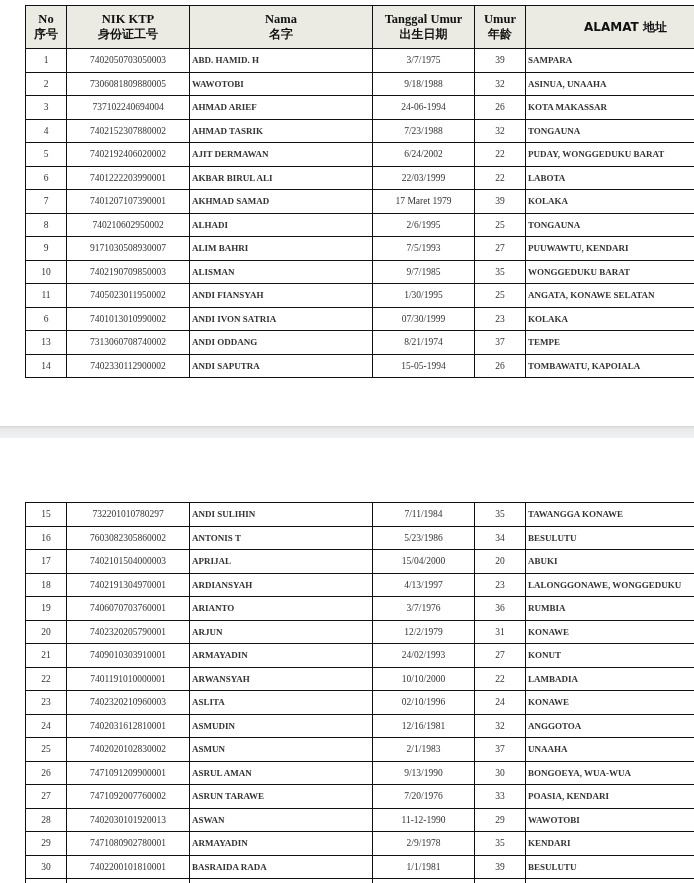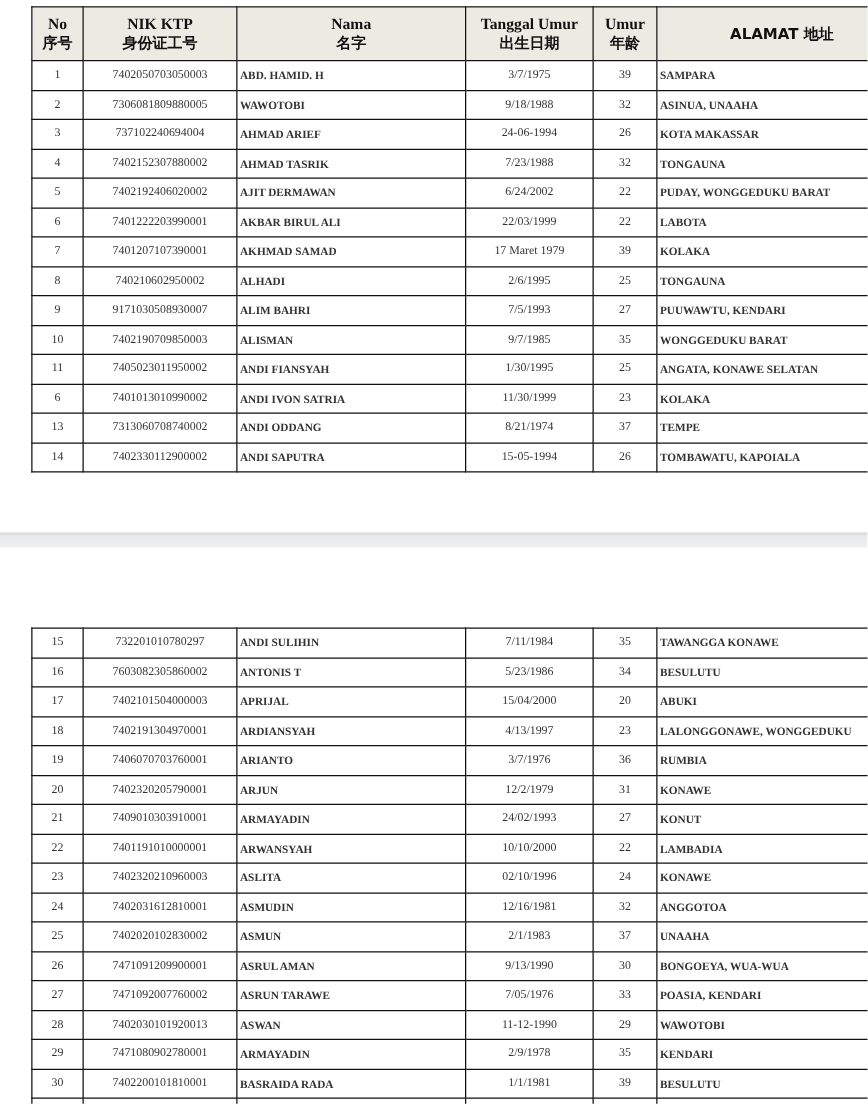--- a/index.html
+++ b/index.html
@@ -135,21 +135,21 @@
           <td class="nik">7405023011950002</td>
           <td class="nama">ANDI FIANSYAH</td>
           <td class="tgl">1/30/1995</td>
           <td class="umur">25</td>
           <td class="alamat">ANGATA, KONAWE SELATAN</td>
         </tr>
         <tr>
           <td class="no">6</td>
           <td class="nik">7401013010990002</td>
           <td class="nama">ANDI IVON SATRIA</td>
-          <td class="tgl">11/30/1999</td>
+          <td class="tgl">07/30/1999</td>
           <td class="umur">23</td>
           <td class="alamat">KOLAKA</td>
         </tr>
         <tr>
           <td class="no">13</td>
           <td class="nik">7313060708740002</td>
           <td class="nama">ANDI ODDANG</td>
           <td class="tgl">8/21/1974</td>
           <td class="umur">37</td>
           <td class="alamat">TEMPE</td>
@@ -272,21 +272,21 @@
           <td class="nik">7471091209900001</td>
           <td class="nama">ASRUL AMAN</td>
           <td class="tgl">9/13/1990</td>
           <td class="umur">30</td>
           <td class="alamat">BONGOEYA, WUA-WUA</td>
         </tr>
         <tr>
           <td class="no">27</td>
           <td class="nik">7471092007760002</td>
           <td class="nama">ASRUN TARAWE</td>
-          <td class="tgl">7/05/1976</td>
+          <td class="tgl">7/20/1976</td>
           <td class="umur">33</td>
           <td class="alamat">POASIA, KENDARI</td>
         </tr>
         <tr>
           <td class="no">28</td>
           <td class="nik">7402030101920013</td>
           <td class="nama">ASWAN</td>
           <td class="tgl">11-12-1990</td>
           <td class="umur">29</td>
           <td class="alamat">WAWOTOBI</td>

